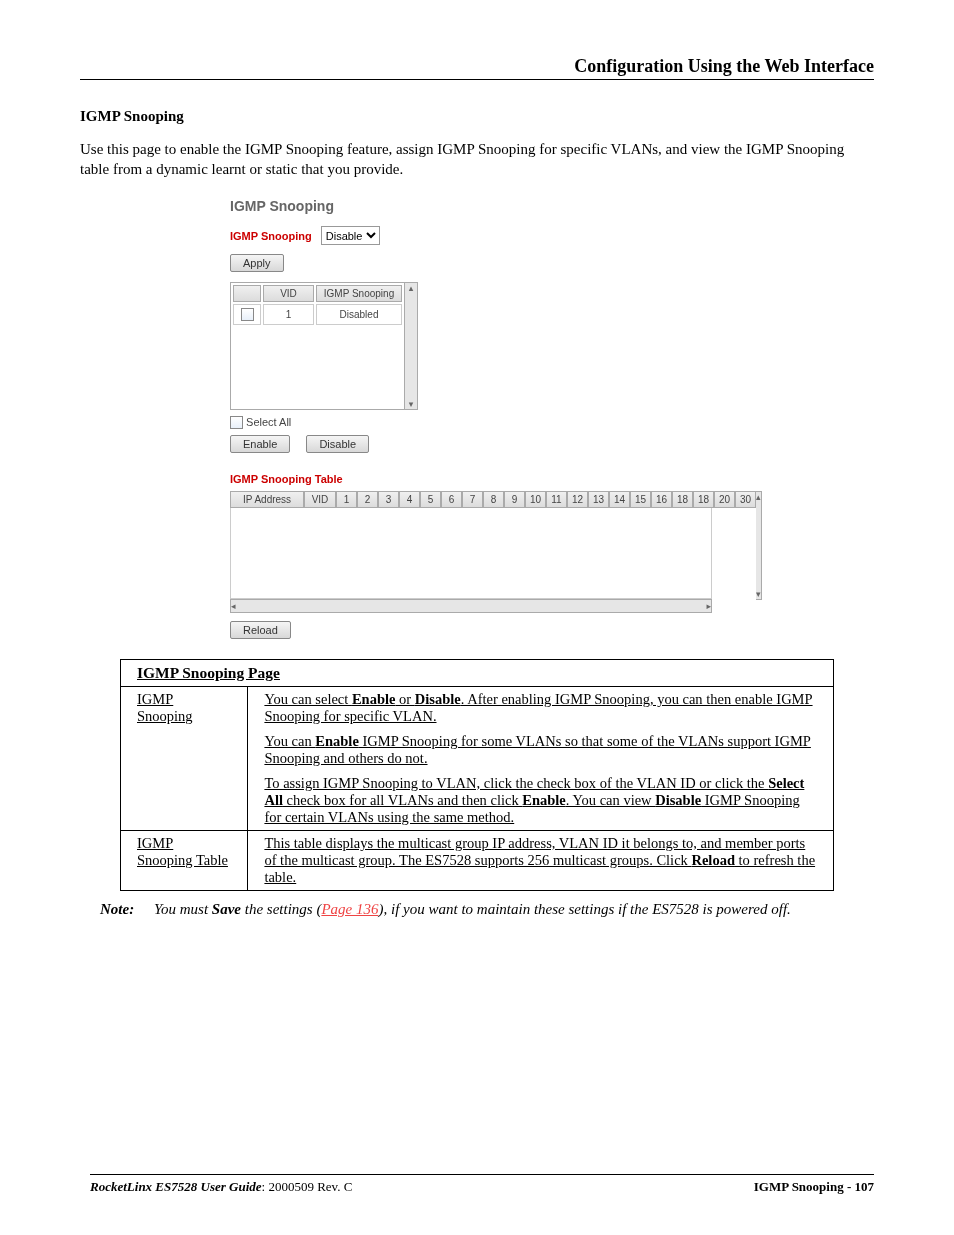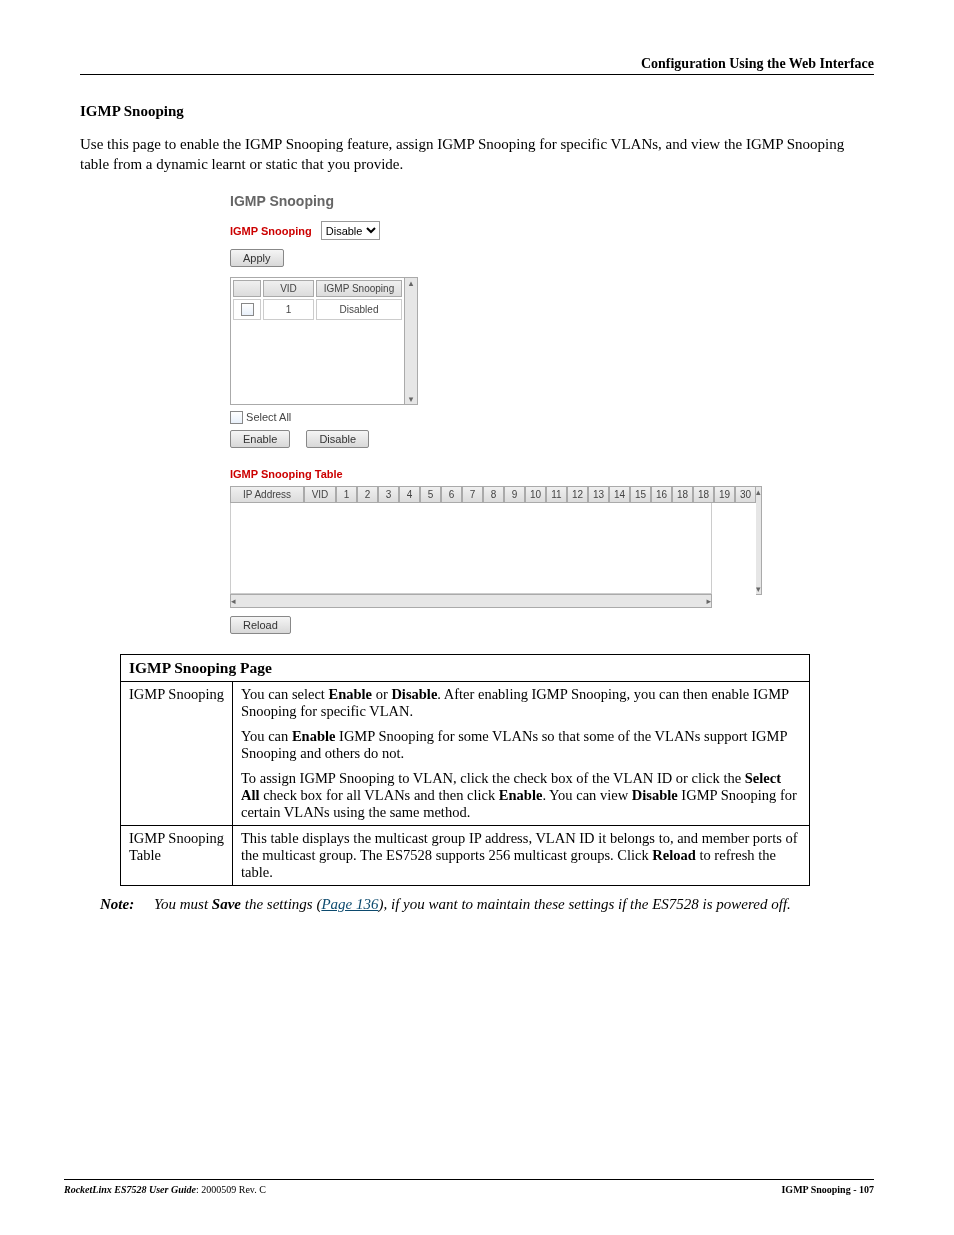--- a/index.html
+++ b/index.html
@@ -11,21 +11,21 @@
   }
   .page {
     padding: 56px 80px 40px 80px;
     box-sizing: border-box;
     width: 954px;
     min-height: 1235px;
     position: relative;
   }
   .hdr-wrap { margin-bottom: 8px; }
   .hdr-line { border-top: 1px solid #000; margin-top: 2px; }
-  .hdr-text { text-align: right; font-weight: bold; font-size: 14px; }
+  .hdr-text { text-align: right; font-weight: bold; font-size: 18px; }
   .section-heading { font-weight: bold; font-size: 15px; margin-top: 28px; }
   .body-para { font-size: 15px; margin-top: 14px; line-height: 1.35; }
   
   .shot {
     margin: 18px 0 0 150px;
     width: 500px;
     font-family: Verdana, Arial, sans-serif;
     font-size: 11px;
     color: #444;
   }
@@ -94,41 +94,42 @@
     font-size:9px; color:#666;
   }
   
   .desc-table {
     margin: 20px 40px 0 40px;
     border-collapse: collapse;
     font-size: 14.5px;
   }
   .desc-table td {
     border: 1px solid #000;
-    padding: 4px 8px;
+    padding: 4px 16px;
     vertical-align: top;
+    text-decoration: underline;
   }
   .desc-table .table-title td {
     font-weight: bold;
     font-size: 15.5px;
   }
   .desc-table .label-cell {
     width: 95px;
   }
   .desc-table .content-col { width: 560px; }
   .note-block {
     display: flex; gap: 6px; margin: 10px 0 0 0; font-size: 15px;
   }
   .note-label { font-style: italic; font-weight: bold; width: 48px; margin-left: 20px; }
   .note-body { font-style: italic; flex: 1; }
-  .link { color: #0c4a6e; text-decoration: underline; }
+  .link { color: #ef4444; text-decoration: underline; }
   
   .footer {
-    position: absolute; left: 64px; right: 80px; bottom: 40px;
-    font-size: 10px;
+    position: absolute; left: 90px; right: 80px; bottom: 40px;
+    font-size: 13px;
   }
   .footer-line { border-top: 1px solid #000; margin-bottom: 4px; }
   .footer-row { display: flex; justify-content: space-between; }
   .footer-left span.it { font-style: italic; font-weight: bold; }
   .footer-right { font-weight: bold; }
 </style>
 </head>
 <body>
 
 <div class="page">
@@ -209,21 +210,21 @@
           <div class="col-n">9</div>
           <div class="col-n">10</div>
           <div class="col-n">11</div>
           <div class="col-n">12</div>
           <div class="col-n">13</div>
           <div class="col-n">14</div>
           <div class="col-n">15</div>
           <div class="col-n">16</div>
           <div class="col-n">18</div>
           <div class="col-n">18</div>
-          <div class="col-n">19</div>
+          <div class="col-n">20</div>
           <div class="col-n">30</div>
         </div>
         <div class="table2body"></div>
         <div class="hscroll">
             <span>◂</span>
             <span>▸</span>
           </div>
       </div>
       <div class="vscroll" style="height:107px; margin-top:0;">
           <span>▴</span>

